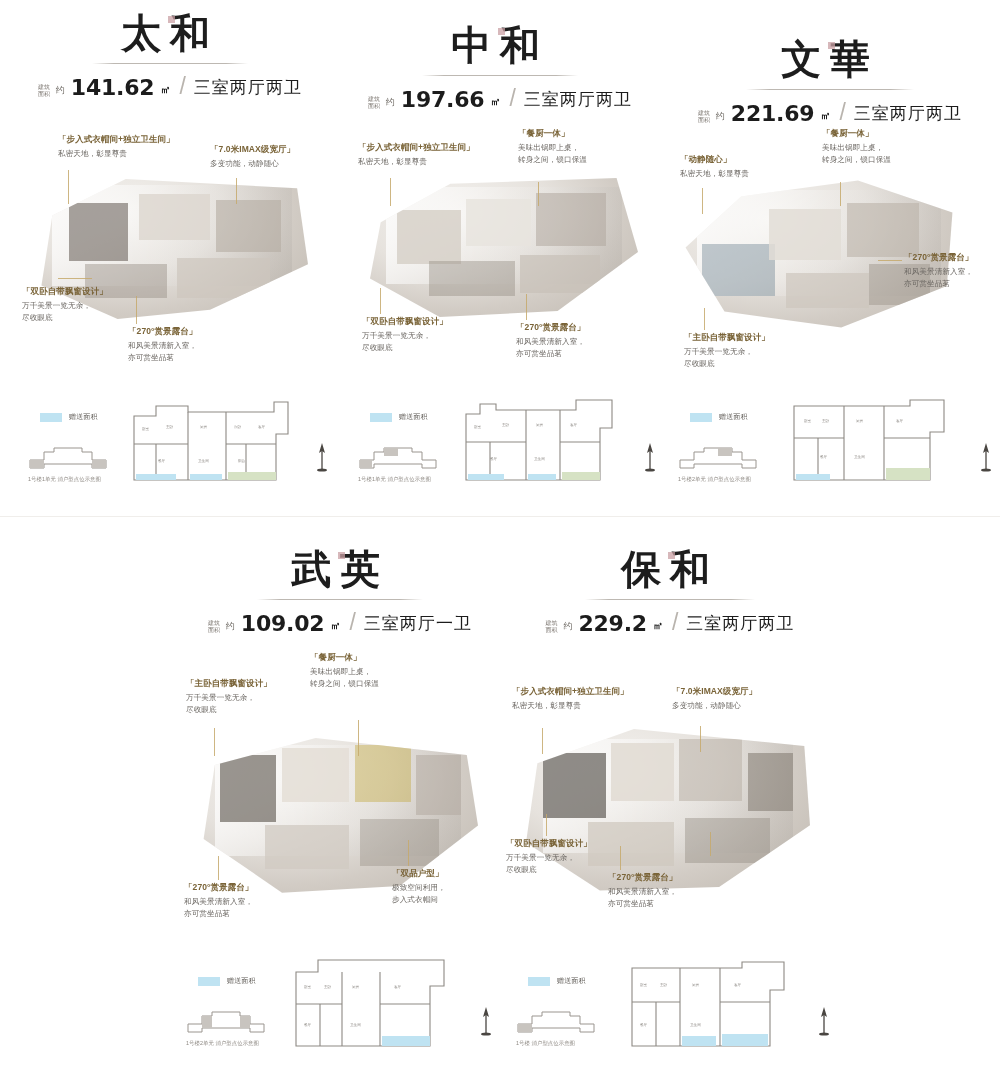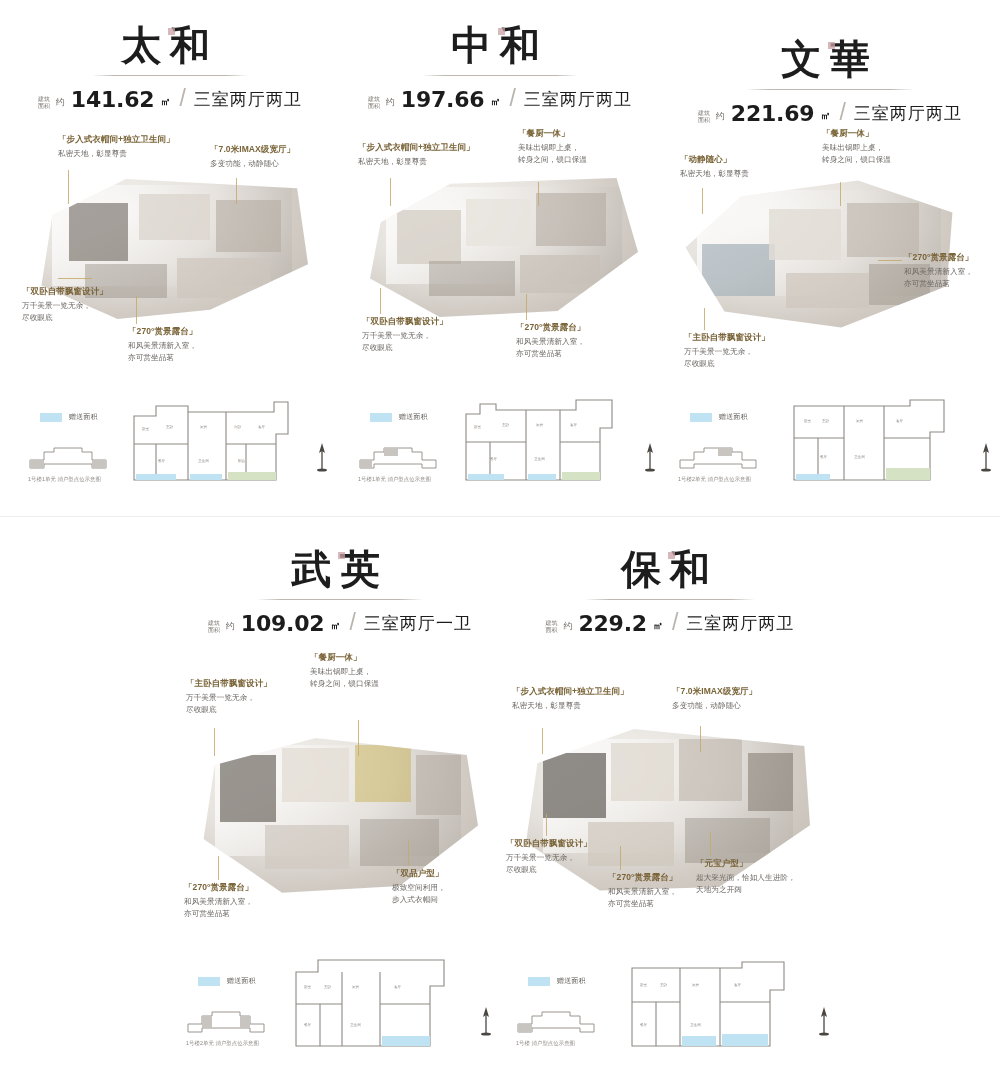--- a/index.html
+++ b/index.html
@@ -106,21 +106,21 @@
   
   .row-div { position:absolute; left:0; right:0; height:1px; background:#f0eeeb; }
 </style>
 </head>
 <body>
 
 <div class="sheet">
 
   <div class="unit" style="left:0; top:0; width:340px; height:500px;">
 
-    <div class="u-head" style="width:340px; padding-top:26px;">
+    <div class="u-head" style="width:340px; padding-top:14px;">
       <div class="u-title" style="font-size:40px;">
         <span>太和</span>
         <span class="dot" style="left:47px;"></span>
       </div>
       <div class="u-rule" style="width:156px;"></div>
       <div class="u-meta">
         <span class="u-badge">建筑<br>面积</span>
         <span class="u-about">约</span>
         <span class="u-area">141.62</span>
         <span class="u-sqm">㎡</span>
@@ -541,25 +541,20 @@
       </div>
       <div class="leader v" style="left:46px; top:164px; height:22px;"></div>
 
       <div class="cal" style="left:108px; top:222px;">
         <div class="cal-t">「270°赏景露台」</div>
         <div class="cal-s" style="white-space:pre-line;">和风美景清新入室，
 亦可赏坐品茗</div>
       </div>
       <div class="leader v" style="left:120px; top:196px; height:24px;"></div>
 
-      <div class="cal" style="left:196px; top:208px; width:148px;">
-        <div class="cal-t">「元宝户型」</div>
-        <div class="cal-s" style="white-space:pre-line;">超大采光面，恰如人生进阶，
-天地为之开阔</div>
-      </div>
       <div class="leader v" style="left:210px; top:182px; height:24px;"></div>
     </div>
 
     <div class="mini" style="left:0; top:432px; width:340px; height:104px;">
       <div class="legend" style="left:28px; top:20px;">
         <span class="legend-sw"></span>
         <span class="legend-tx">赠送面积</span>
       </div>
 
       <svg class="bldg" style="left:16px; top:54px;" width="80" height="26" viewBox="0 0 80 26">

